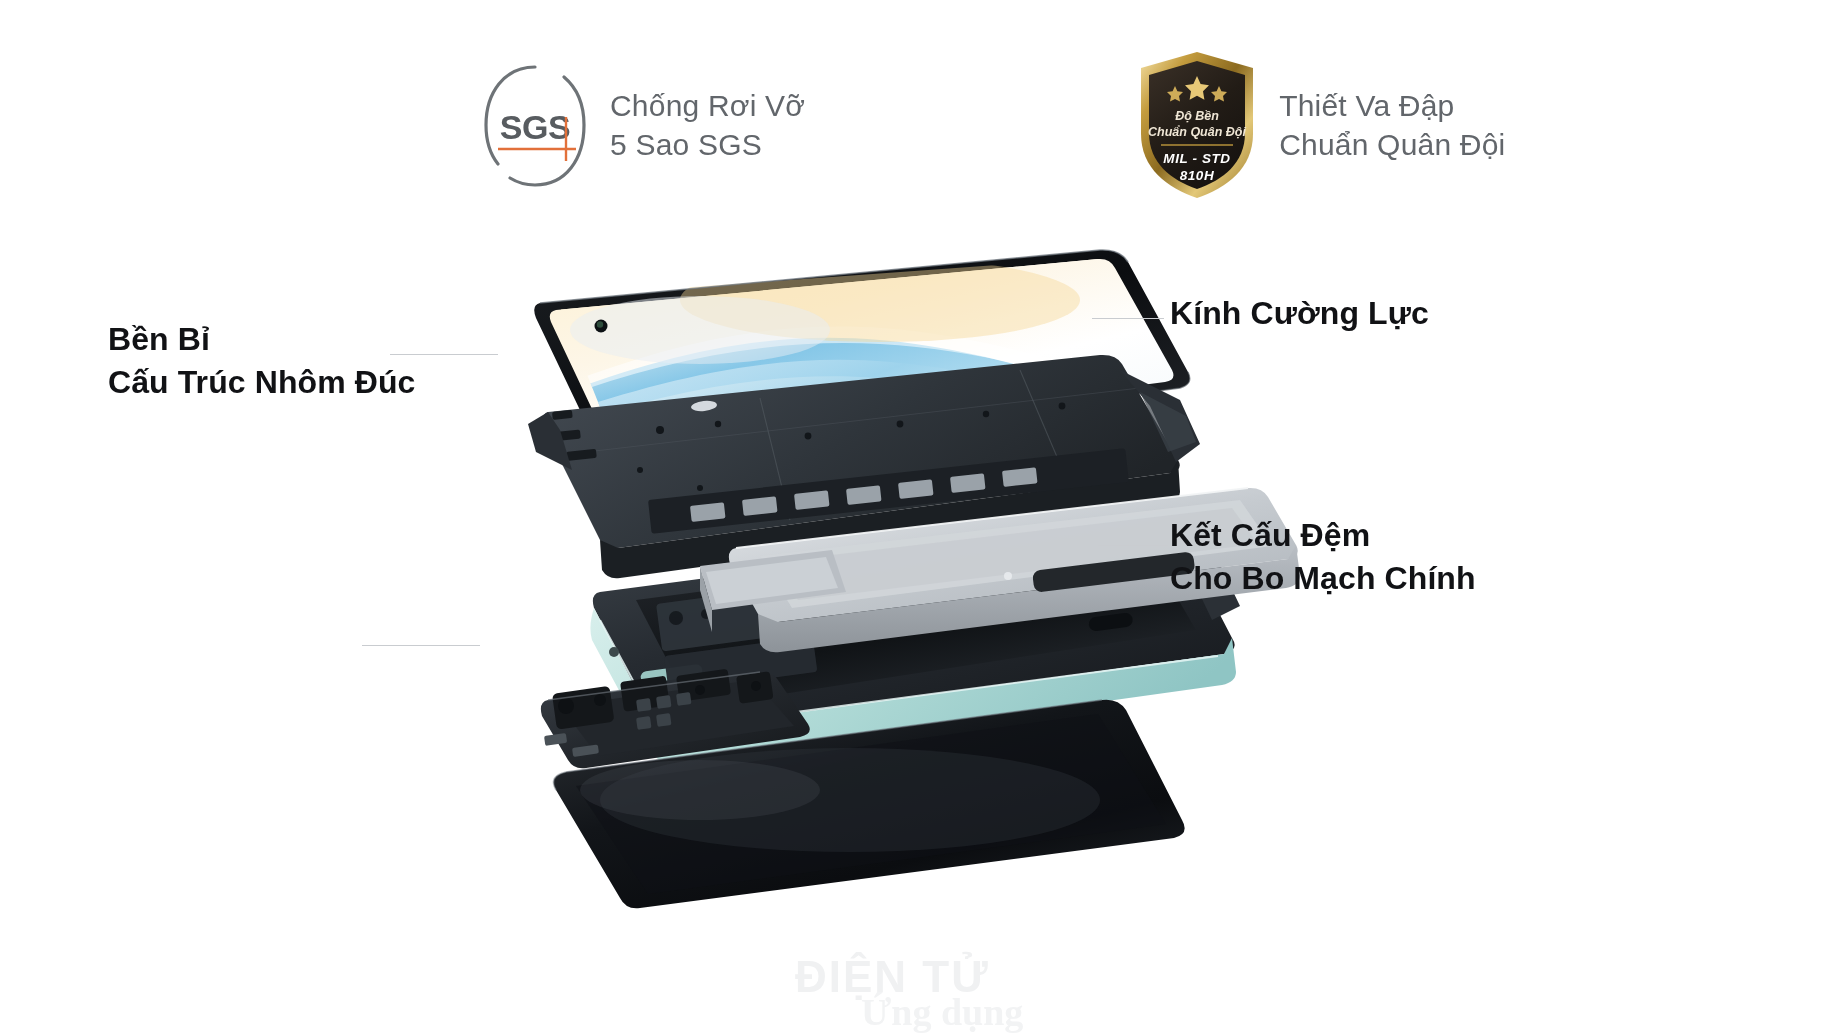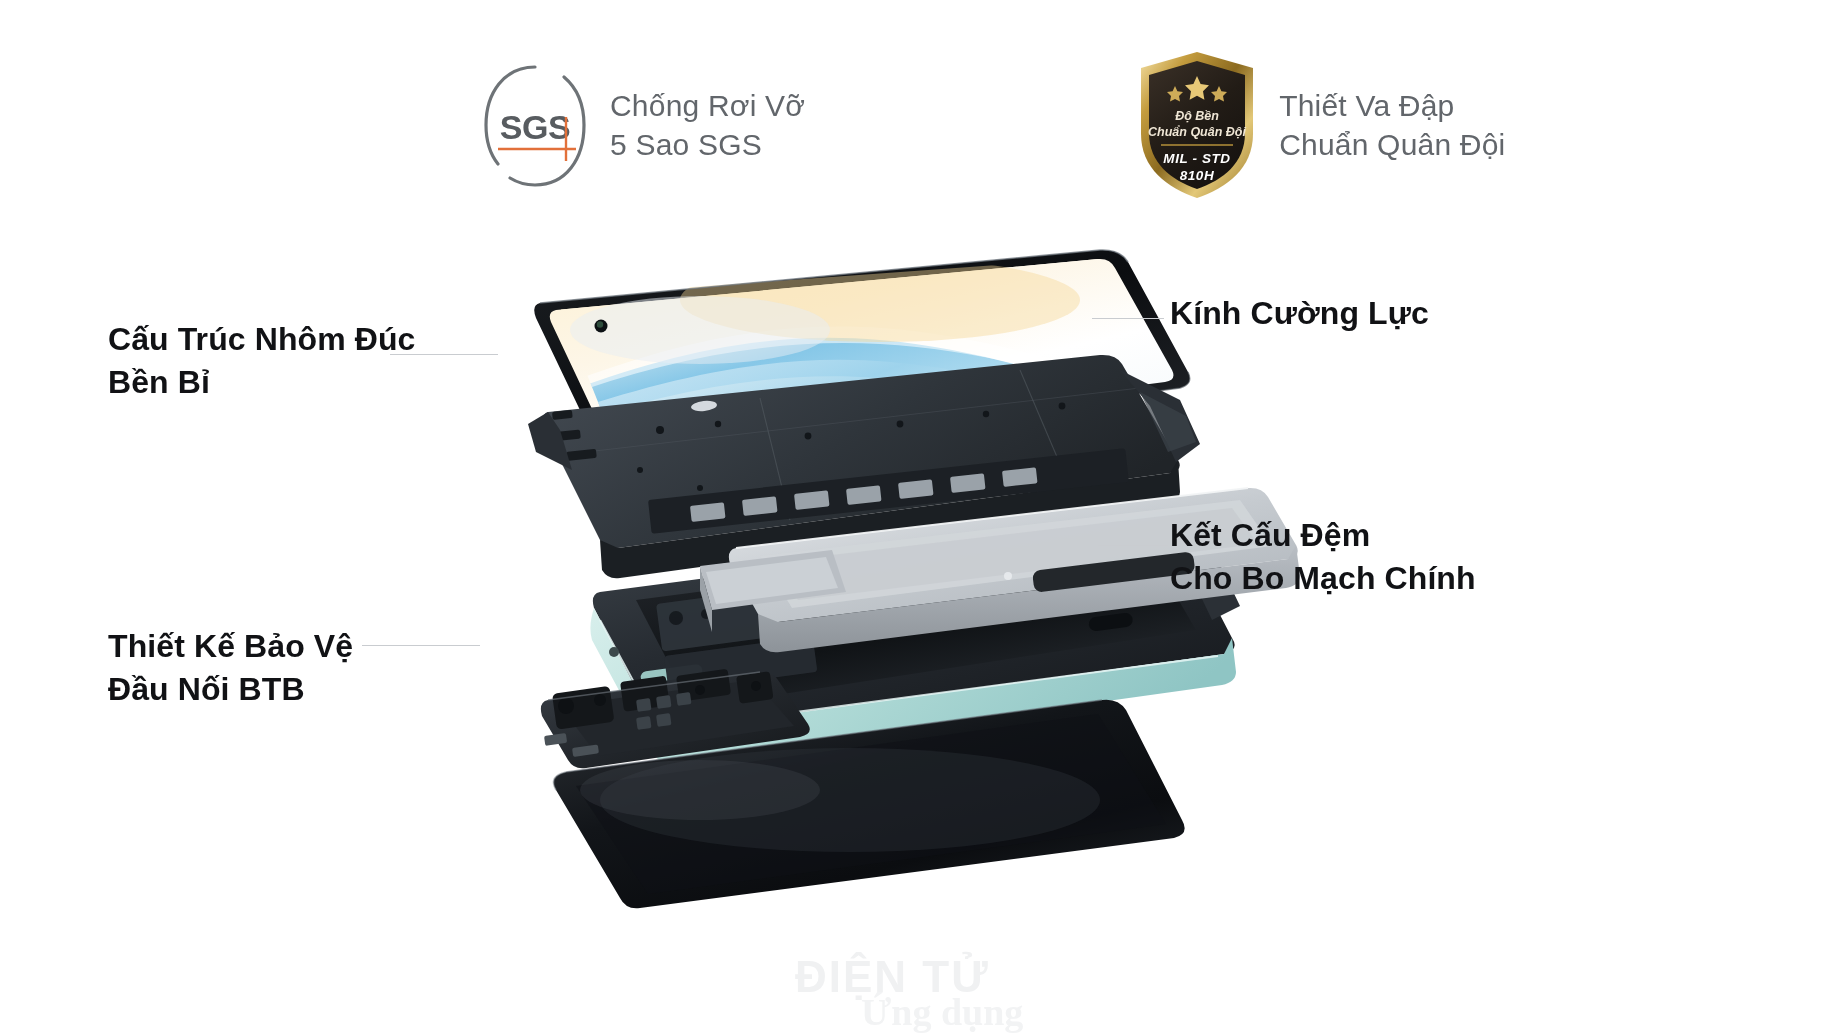--- a/index.html
+++ b/index.html
@@ -359,28 +359,24 @@
       <path d="M556,790 Q548,776 566,772" fill="none" stroke="#7b838b" stroke-width="1.6" opacity="0.55"></path>
     </g>
   </svg>
 
   <div class="leader" id="ld-alu"></div>
   <div class="leader" id="ld-btb"></div>
   <div class="leader" id="ld-glass"></div>
   <div class="leader" id="ld-cushion"></div>
 
   <div class="callout" id="lbl-alu">
+    <div>Bền Bỉ</div>
     <div>Cấu Trúc Nhôm Đúc</div>
-    <div>Bền Bỉ</div>
-  </div>
-
-  <div class="callout" id="lbl-btb">
-    <div>Thiết Kế Bảo Vệ</div>
-    <div>Đầu Nối BTB</div>
-  </div>
+  </div>
+
 
   <div class="callout right" id="lbl-cushion">
     <div>Kết Cấu Đệm</div>
     <div>Cho Bo Mạch Chính</div>
   </div>
 
   <div class="callout right" id="lbl-glass">
     <div>Kính Cường Lực</div>
   </div>
 

